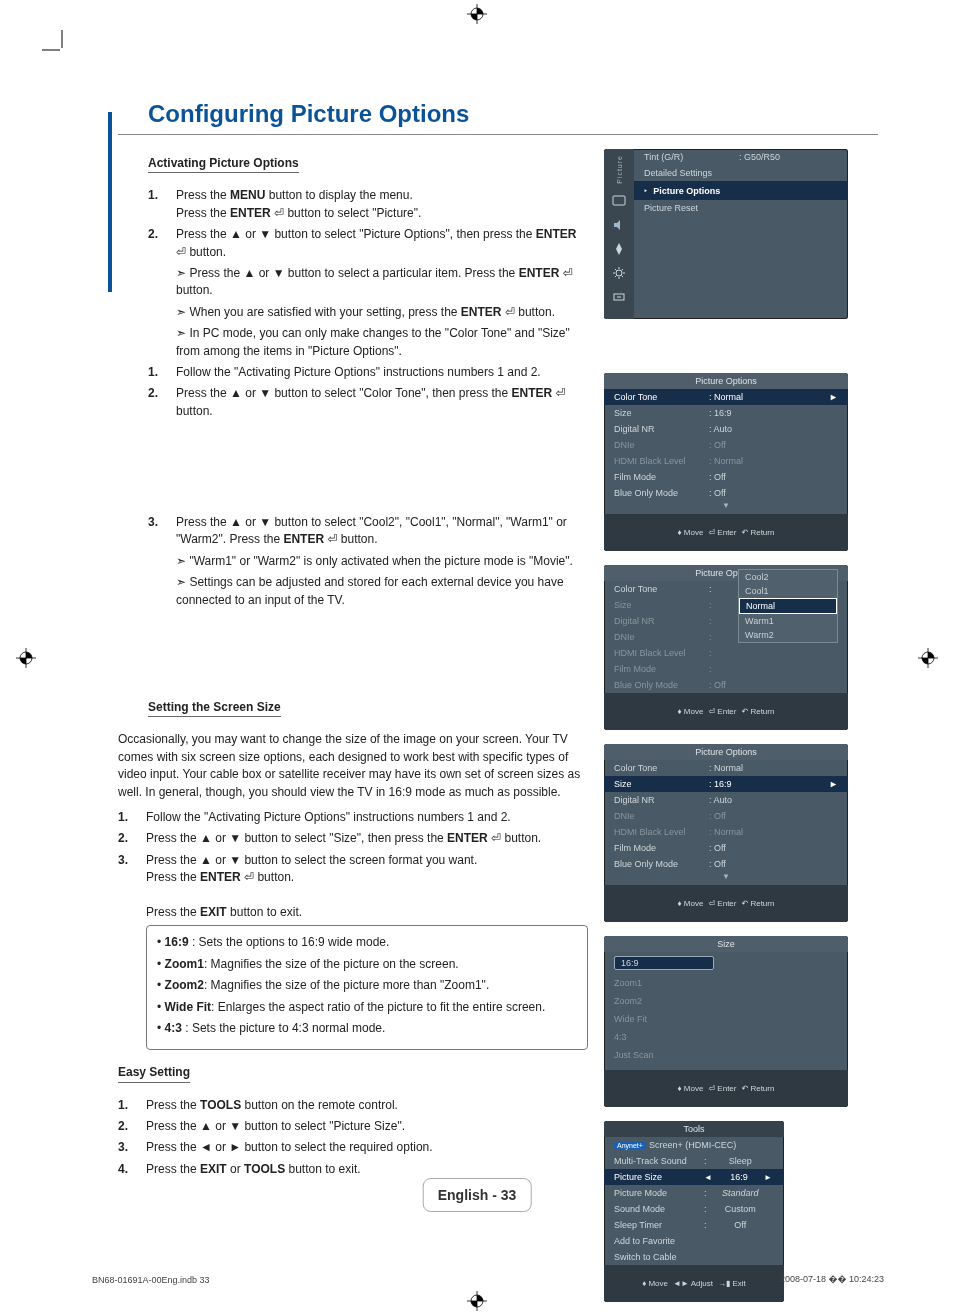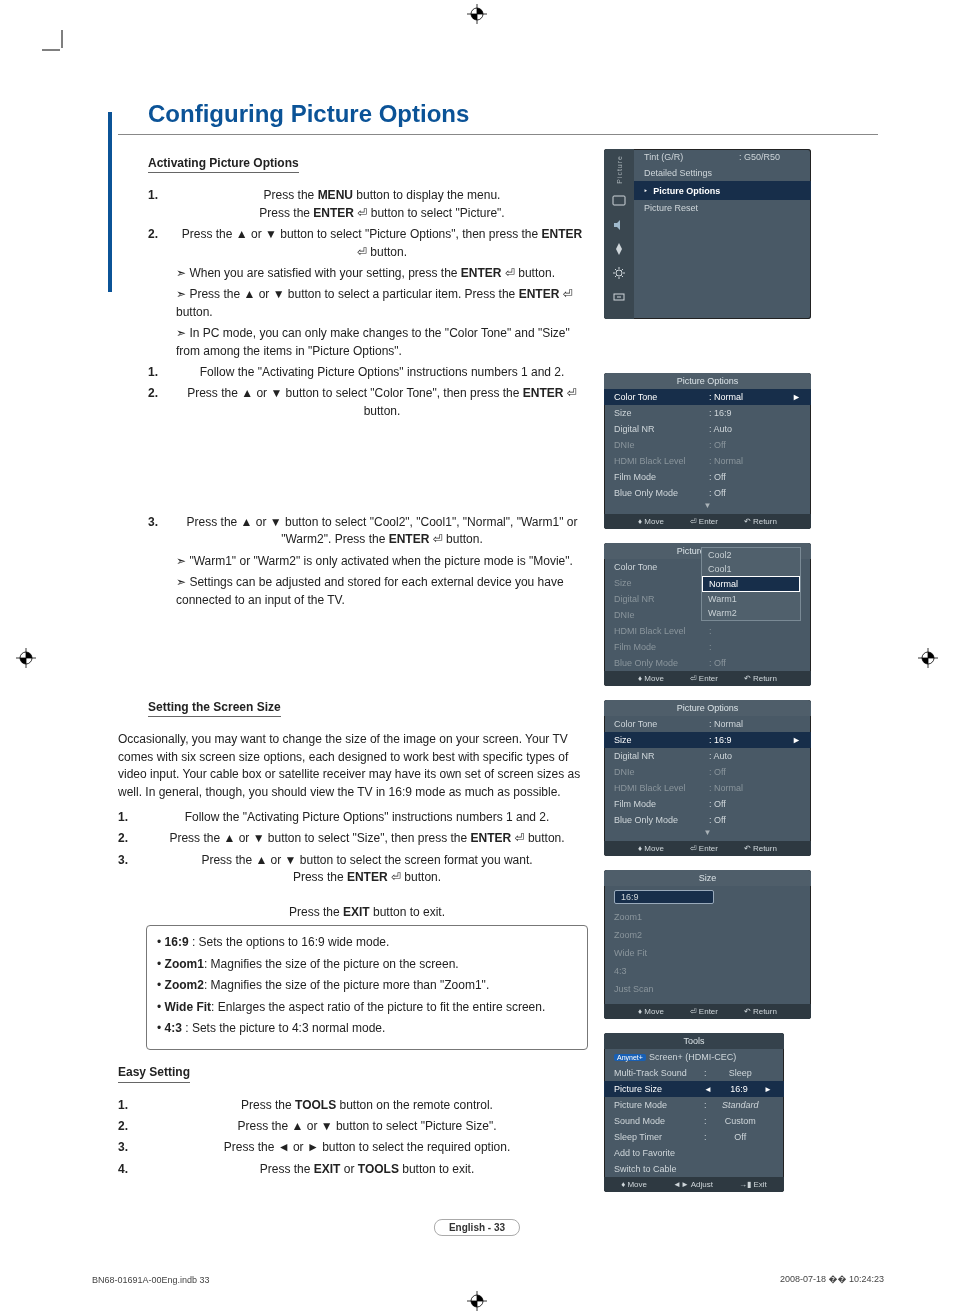--- a/index.html
+++ b/index.html
@@ -3,51 +3,51 @@
 <meta charset="utf-8">
 <style>
   * { box-sizing: border-box; margin: 0; padding: 0; }
   body { background: #fff; font-family: Arial, Helvetica, sans-serif; width: 954px; height: 1315px; position: relative; color: #222; }
   .page { position: absolute; left: 118px; top: 100px; width: 760px; }
   .side-rule { position: absolute; left: 108px; top: 112px; width: 4px; height: 180px; background: #0b5397; }
   .h1 { font-size: 24px; font-weight: bold; color: #0b5397; margin-left: 30px; margin-bottom: 6px; }
   .h1-rule { height: 1px; background: #888; margin-bottom: 14px; margin-left: 0; }
   .content-row { display: flex; gap: 16px; }
   .textcol { width: 470px; font-size: 12px; line-height: 1.45; }
-  .sidecol { width: 207px; }
+  .sidecol { width: 244px; }
   .subhead { font-weight: bold; font-size: 12px; border-bottom: 1px solid #666; display: inline-block; margin-bottom: 8px; }
   .subhead-wrap { margin-top: 6px; margin-bottom: 6px; }
   ol.steps { list-style: none; padding-left: 0; }
   ol.steps > li { display: flex; gap: 14px; margin-bottom: 4px; }
   ol.steps .num { font-weight: bold; min-width: 14px; }
   ul.indented { list-style: none; padding-left: 28px; }
   ul.indented > li::before { content: "➣ "; }
   ul.indented > li { margin-bottom: 4px; }
   .para { margin-bottom: 8px; }
   .sizebox { border: 1px solid #777; border-radius: 4px; padding: 8px 10px; margin-top: 4px; margin-left: 28px; }
   .sizebox ul { list-style: none; }
   .sizebox li { margin-bottom: 4px; }
   .sizebox li::before { content: "• "; }
-  .footer-page { position: absolute; bottom: 79px; left: 50%; transform: translateX(-50%); font-size: 10px; font-weight: bold; border: 1px solid #aaa; border-radius: 8px; padding: 2px 14px; color: #333; }
+  .footer-page { position: absolute; bottom: 103px; left: 50%; transform: translateX(-50%); font-size: 14px; font-weight: bold; border: 1px solid #aaa; border-radius: 8px; padding: 8px 14px; color: #333; }
   .print-footer-left { position: absolute; bottom: 30px; left: 92px; font-size: 9px; color: #444; }
   .print-footer-right { position: absolute; bottom: 30px; right: 70px; font-size: 9px; color: #444; }
   .crop { position: absolute; width: 30px; height: 30px; }
   .crop svg { width: 30px; height: 30px; }
   .reg { position: absolute; width: 20px; height: 20px; }
   .reg svg { width: 20px; height: 20px; }
 
   
   .osd { background: #495966; color: #cfd6da; border-radius: 3px; font-size: 9px; margin-bottom: 14px; overflow: hidden; box-shadow: 0 0 0 1px #222 inset; }
   .osd .title-bar { text-align: center; padding: 3px 0; font-size: 9px; color: #dbe3e7; background: #4f5e6a; }
   .osd-row { display: flex; padding: 3px 10px; align-items: center; }
   .osd-row.sel { background: #172e4a; color: #fff; }
   .osd-row .lab { flex: 0 0 95px; }
   .osd-row .val { flex: 1; }
   .osd-row .arrow { flex: 0 0 10px; text-align: right; }
-  .osd .hint { background: #2e3941; color: #cfd6da; font-size: 8px; padding: 3px 0; display: flex; justify-content: center; gap: 26px; }
+  .osd .hint { background: #2e3941; color: #cfd6da; font-size: 8px; padding: 14px 0; display: flex; justify-content: center; gap: 5px; }
   .dim { color: #8a959c; align-items: center; }
   .small-tri { text-align: center; color: #aab3b8; font-size: 8px; padding: 0 0 4px; }
 
   
   .osd-wide { display: flex; }
   .osd-wide .iconcol { width: 30px; background: #3a4750; display: flex; flex-direction: column; align-items: center; padding-top: 6px; gap: 10px; }
   .osd-wide .iconcol .picturelabel { writing-mode: vertical-rl; transform: rotate(180deg); font-size: 7px; color: #aab3b8; letter-spacing: 1px; }
   .osd-wide .iconcol .ic { width: 14px; height: 14px; }
   .osd-wide .rightpane { flex: 1; }
   .osd-wide .rightpane .blank { height: 80px; }
@@ -63,21 +63,21 @@
   
   .osd.tools { width: 180px; margin-left: 0; }
   .osd.tools .title-bar { background: #35424c; }
   .osd.tools .osd-row .lab { flex: 0 0 90px; }
   .osd.tools .osd-row.sel { color: #fff; }
   .osd.tools .osd-row.sel .leftarr, .osd.tools .osd-row.sel .rightarr { color: #fff; }
   .osd.tools .osd-row .leftarr, .osd.tools .osd-row .rightarr { width: 10px; font-size: 8px; }
   .tag { display: inline-block; background: #1860b5; color: #fff; font-size: 7px; padding: 0 3px; border-radius: 2px; margin-right: 3px; }
 
   b { font-weight: bold; }
-  .step-body { flex: 1; text-align: center; }
+  .step-body { flex: 1; }
   .enter-icon { font-family: sans-serif; }
 </style>
 </head>
 <body>
 
 <div class="reg" style="left:467px; top:4px;"><svg viewBox="0 0 20 20">
       <circle cx="10" cy="10" r="6" fill="none" stroke="#000" stroke-width="0.8"></circle>
       <line x1="10" y1="0" x2="10" y2="20" stroke="#000" stroke-width="0.8"></line>
       <line x1="0" y1="10" x2="20" y2="10" stroke="#000" stroke-width="0.8"></line>
       <path d="M10 4 A6 6 0 0 1 16 10 L10 10 Z" fill="#000"></path>
@@ -131,22 +131,22 @@
           </span>
         </li>
         <li>
               <span class="num">2.</span>
           <span class="step-body">
             <span>Press the ▲ or ▼ button to select "Picture Options", then press the </span><b>ENTER</b> <span class="enter-icon">⏎</span><span> button.</span>
           </span>
         </li>
       </ol>
       <ul class="indented">
+        <li><span>Press the ▲ or ▼ button to select a particular item. Press the </span><b>ENTER</b> <span class="enter-icon">⏎</span><span> button.</span></li>
         <li><span>When you are satisfied with your setting, press the </span><b>ENTER</b> <span class="enter-icon">⏎</span><span> button.</span></li>
-        <li><span>Press the ▲ or ▼ button to select a particular item. Press the </span><b>ENTER</b> <span class="enter-icon">⏎</span><span> button.</span></li>
         <li><span>In PC mode, you can only make changes to the "Color Tone" and "Size" from among the items in "Picture Options".</span></li>
       </ul>
 
       <ol class="steps">
         <li>
               <span class="num">1.</span>
               <span class="step-body">Follow the "Activating Picture Options" instructions numbers 1 and 2.</span>
             </li>
         <li>
               <span class="num">2.</span>

